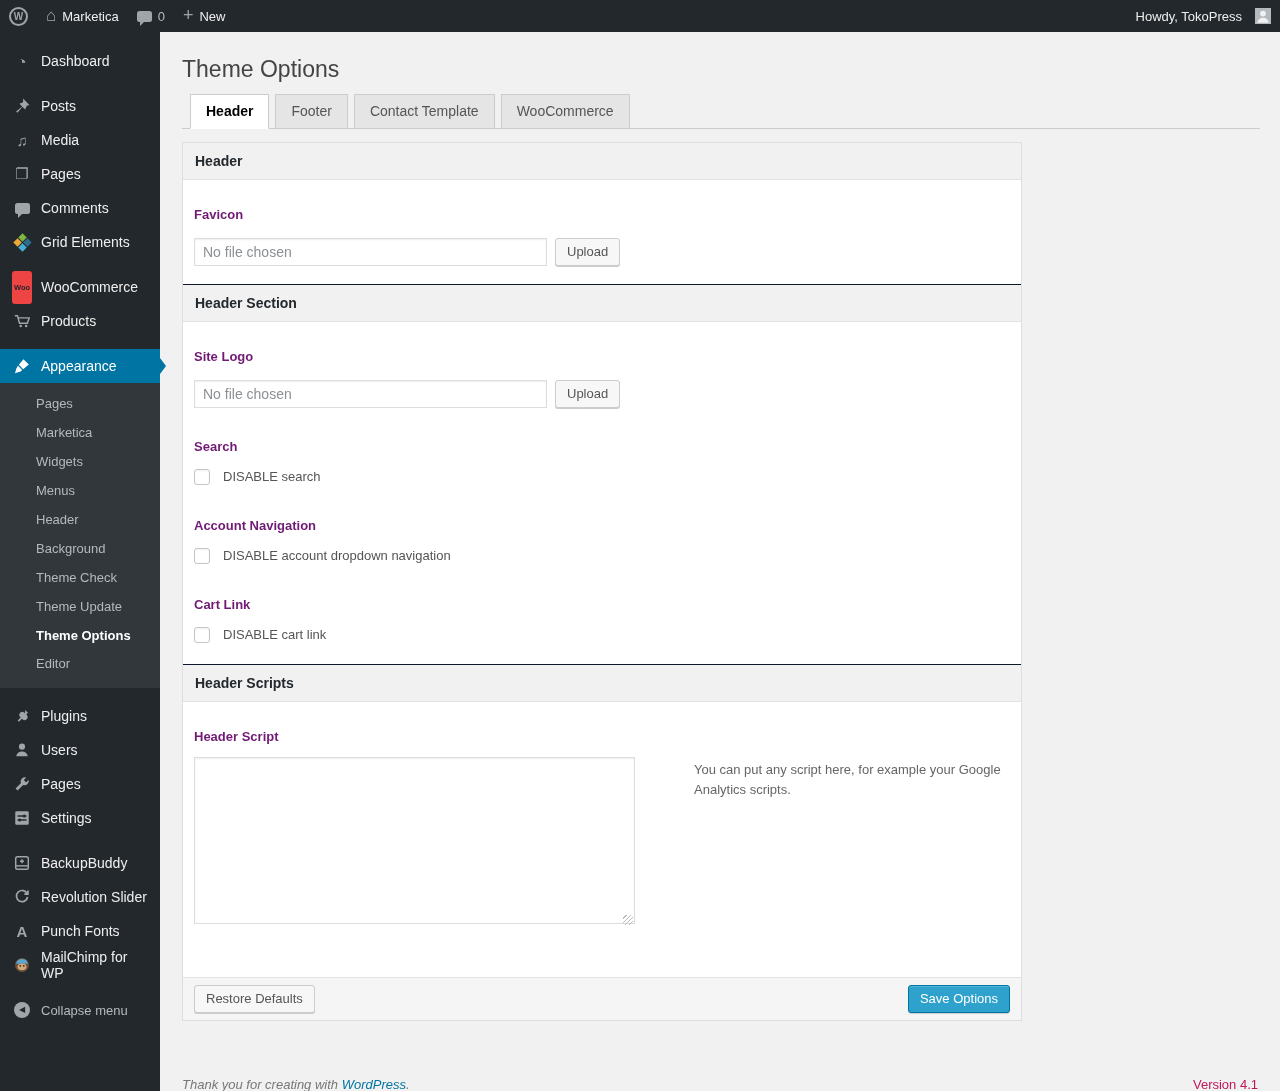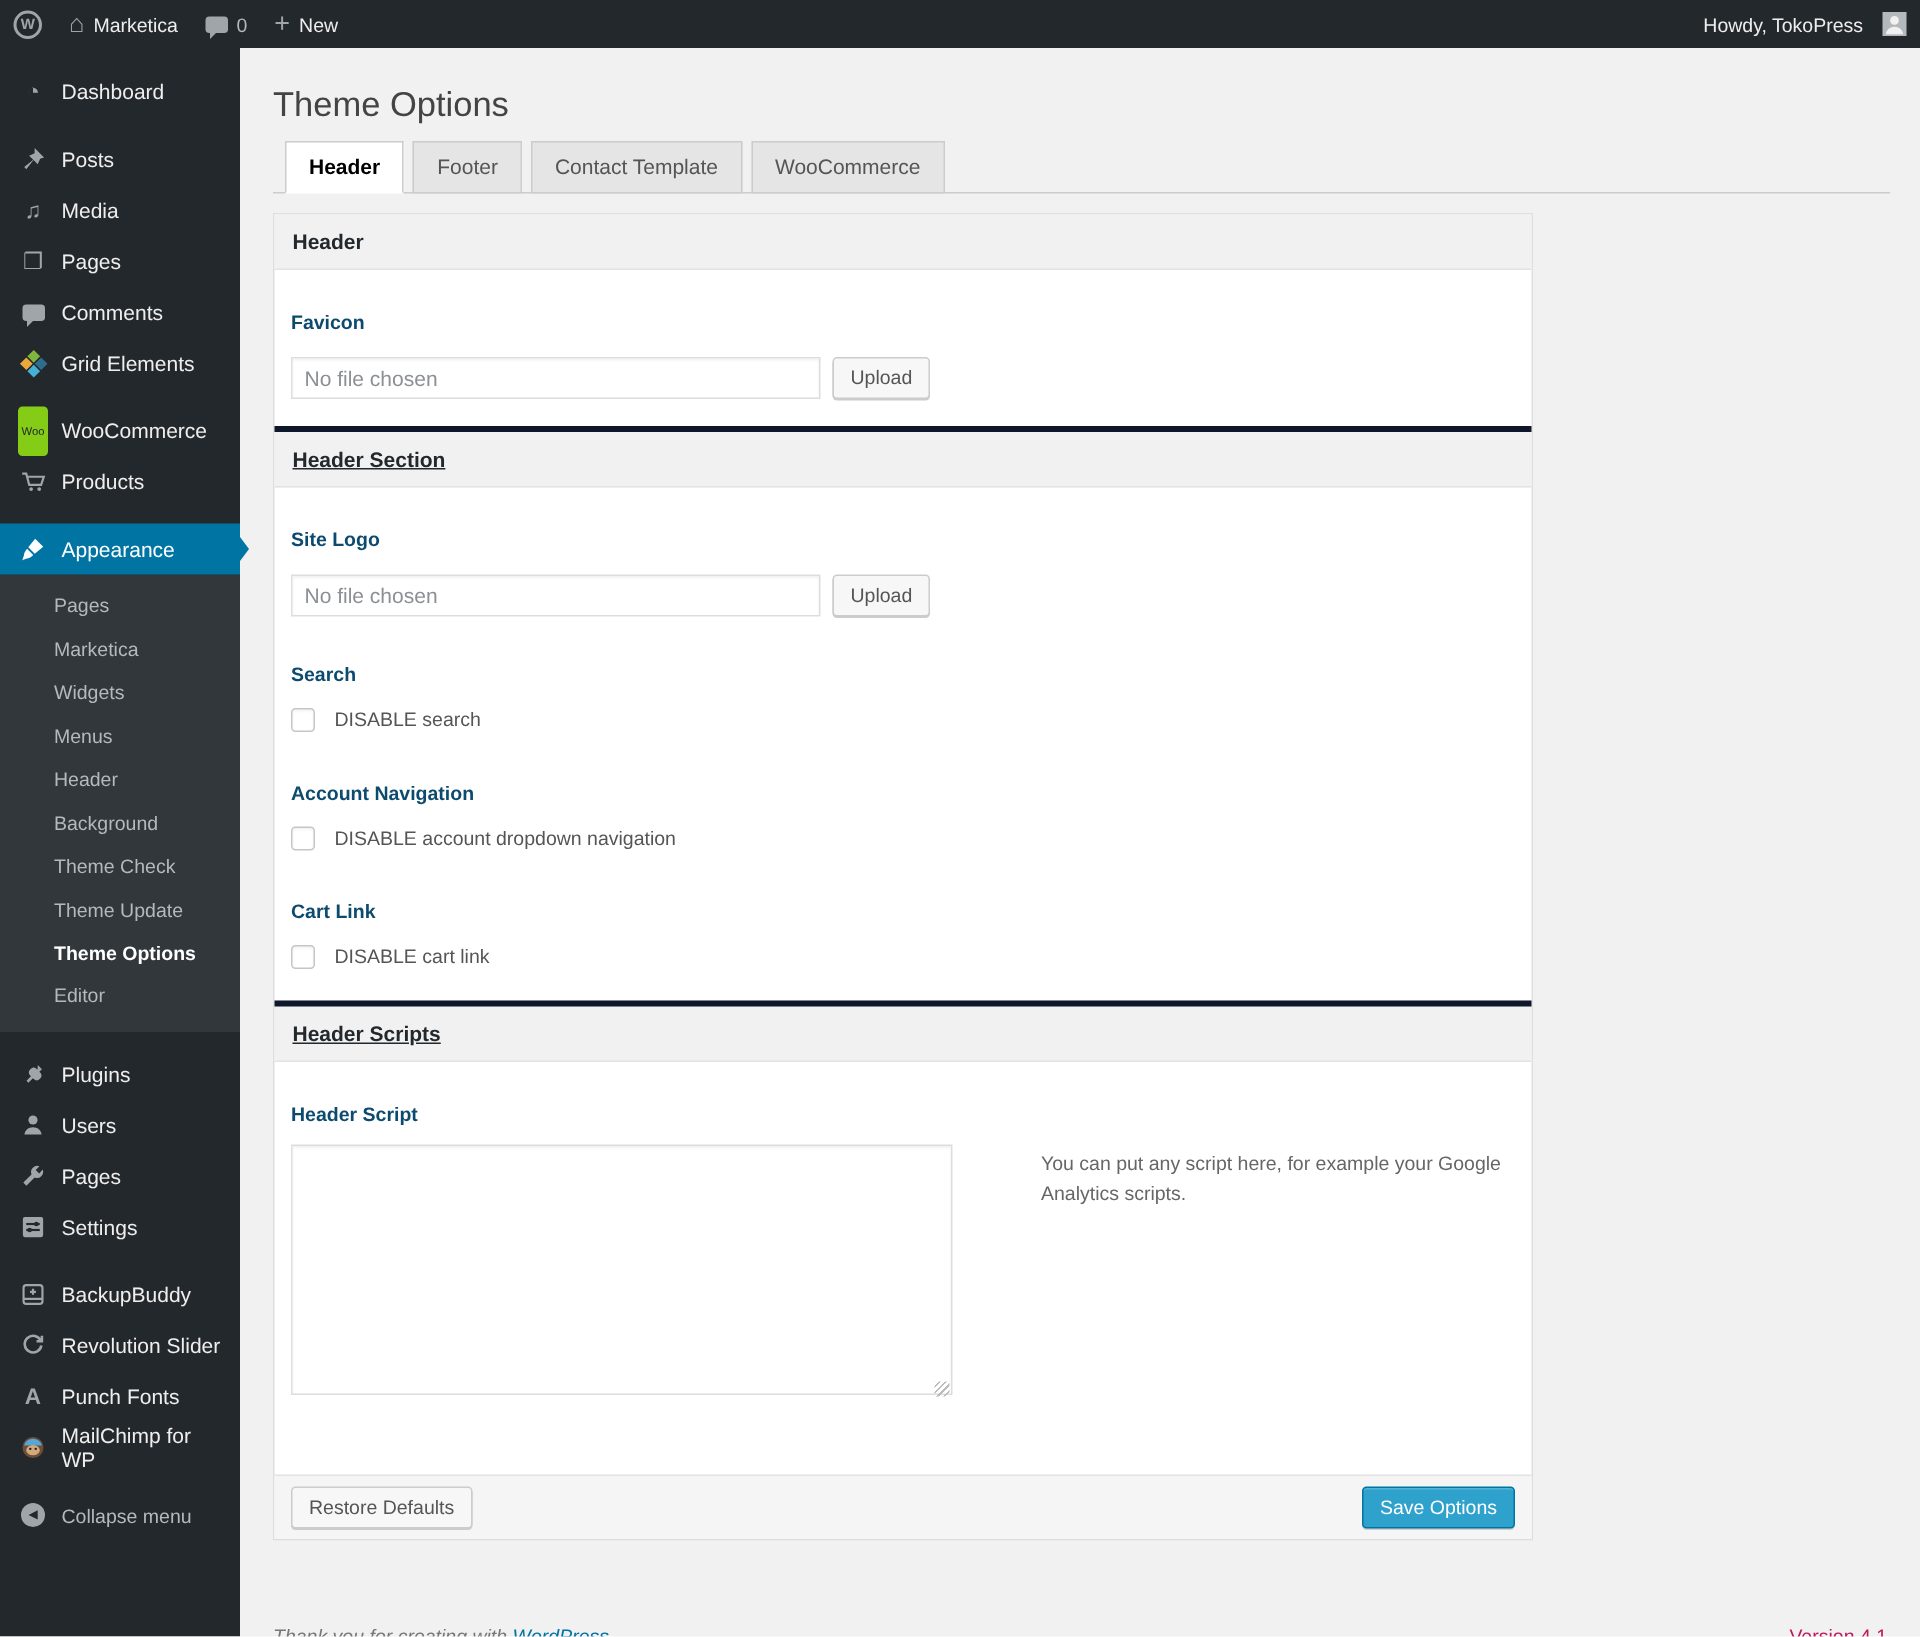--- a/index.html
+++ b/index.html
@@ -59,22 +59,22 @@
     border-top:8px solid transparent; border-bottom:8px solid transparent;
     border-left:6px solid #0074a2;
   }
   .submenu { background:#32373c; padding:7px 0 9px; }
   .submenu-item {
     display:block; padding:7px 12px 7px 36px; font-size:13px; color:#b4b9be;
     cursor:pointer; line-height:1.15;
   }
   .submenu-item.current { color:#fff; font-weight:700; }
   .woo-badge {
-    width:22px; height:33px; background:#84cc16; border-radius:3px;
-    color:#23282d; font-size:7.5px; font-weight:400;
+    width:22px; height:33px; background:#ef4444; border-radius:3px;
+    color:#23282d; font-size:7.5px; font-weight:700;
     display:flex; align-items:center; justify-content:center;
   }
   .pinwheel { width:13px; height:13px; display:grid; grid-template-columns:6px 6px; grid-template-rows:6px 6px; gap:1px; transform:rotate(45deg); }
   .pinwheel i { display:block; }
   .pw1{background:#7fb63d;} .pw2{background:#2d6e8e;} .pw3{background:#eaa939;} .pw4{background:#47b0d5;}
   .letter-icon { font-size:15px; font-weight:700; color:#a0a5aa; }
   .collapse-circle {
     width:16px; height:16px; border-radius:50%; background:#a0a5aa;
     display:flex; align-items:center; justify-content:center;
     color:#23282d; font-size:8px; line-height:1;
@@ -93,23 +93,23 @@
   }
   .nav-tab-active {
     background:#fff; border-bottom:1px solid #fff; color:#000; font-weight:700;
   }
 
   .panel { width:840px; background:#fff; border:1px solid #dedede; margin-top:13px; }
   .section-bar {
     background:#f1f1f1; border-bottom:1px solid #e3e3e3;
     padding:10px 12px; font-size:14px; font-weight:700; color:#23282d;
   }
-  .section-bar + .section-bar, .panel-body + .section-bar { border-top:4px solid #0f172a;text-decoration:underline; }
+  .section-bar + .section-bar, .panel-body + .section-bar { border-top:1px solid #0f172a; }
   .panel-body { padding:0 11px; }
-  .field-label { font-size:13px; font-weight:700; color:#0c4a6e; padding-top:27px; }
+  .field-label { font-size:13px; font-weight:700; color:#701a75; padding-top:27px; }
   .file-row { display:flex; align-items:center; gap:8px; margin-top:16px; padding-bottom:18px; }
   .file-input {
     width:353px; height:28px; border:1px solid #ddd; background:#fff;
     padding:0 8px; font-size:14px; color:#b91c1c; font-family:"Liberation Sans",sans-serif;
     box-shadow: inset 0 1px 2px rgba(0,0,0,.07); outline:none;
   }
   .file-input::placeholder { color:#8c8f94; opacity:1; }
   .button {
     height:28px; padding:0 11px; background:#f7f7f7; border:1px solid #ccc;
     border-radius:3px; color:#555; font-size:13px; cursor:pointer;

